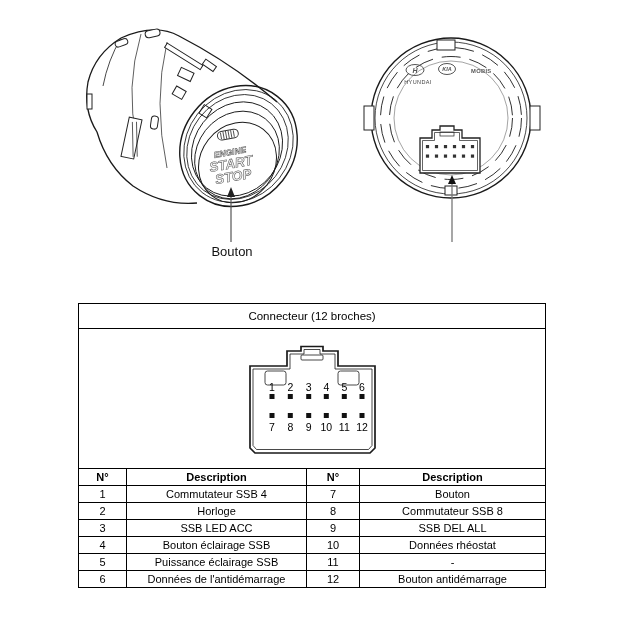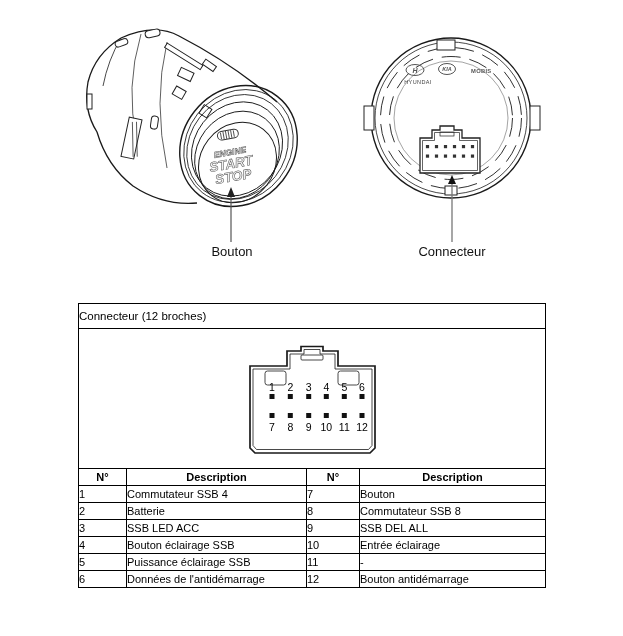--- a/index.html
+++ b/index.html
@@ -2,21 +2,21 @@
 <html><head>
 <meta charset="utf-8">
 <style>
   html,body{margin:0;padding:0;background:#fff;}
   .canvas{position:relative;width:623px;height:636px;background:#fff;overflow:hidden;
           font-family:"Liberation Sans",sans-serif;color:#000;}
   svg{position:absolute;overflow:visible;}
   .fig-label{position:absolute;width:110px;text-align:center;font-size:13px;color:#111;}
   table.pinout{position:absolute;left:78px;top:303px;width:467px;border-collapse:collapse;
                table-layout:fixed;font-size:11px;color:#000;}
-  table.pinout td,table.pinout th{border:1px solid #000;vertical-align:middle;
+  table.pinout td,table.pinout th{border:1px solid #000;text-align:center;vertical-align:middle;
                padding:0;overflow:hidden;white-space:nowrap;}
   td.title-cell{height:24px;font-size:11.5px;}
   td.diagram-cell{height:139px;}
   tr.hdr th{height:16px;font-size:11px;font-weight:bold;}
   tr.data td{height:16px;}
   .diagram-wrap{display:flex;justify-content:center;align-items:center;height:100%;}
   .svgtext{font-family:"Liberation Sans",sans-serif;}
 </style>
 </head>
 <body>
@@ -124,21 +124,20 @@
           <rect x="110.9" y="126.5" width="3.2" height="3.2"></rect>
       </g>
     </g>
     <g>
       <polygon points="92,147 88,156 96,156" fill="#111"></polygon>
       <line x1="92" y1="156" x2="92" y2="214" stroke="#777" stroke-width="1.3"></line>
     </g>
   </svg>
 
   <div class="fig-label" style="left:177px;top:244px">Bouton</div>
-  <div class="fig-label" style="left:397px;top:244px">Connecteur</div>
 
   <table class="pinout">
     <colgroup>
       <col style="width:48px">
         <col style="width:180px">
         <col style="width:53px">
         <col style="width:186px">
     </colgroup>
     <tbody>
       <tr>
@@ -197,35 +196,35 @@
         <th>Description</th>
       </tr>
       <tr class="data">
         <td>1</td>
         <td>Commutateur SSB 4</td>
         <td>7</td>
         <td>Bouton</td>
       </tr>
       <tr class="data">
         <td>2</td>
-        <td>Batterie</td>
+        <td>Horloge</td>
         <td>8</td>
         <td>Commutateur SSB 8</td>
       </tr>
       <tr class="data">
         <td>3</td>
         <td>SSB LED ACC</td>
         <td>9</td>
         <td>SSB DEL ALL</td>
       </tr>
       <tr class="data">
         <td>4</td>
         <td>Bouton éclairage SSB</td>
         <td>10</td>
-        <td>Entrée éclairage</td>
+        <td>Données rhéostat</td>
       </tr>
       <tr class="data">
         <td>5</td>
         <td>Puissance éclairage SSB</td>
         <td>11</td>
         <td>-</td>
       </tr>
       <tr class="data">
         <td>6</td>
         <td>Données de l'antidémarrage</td>

